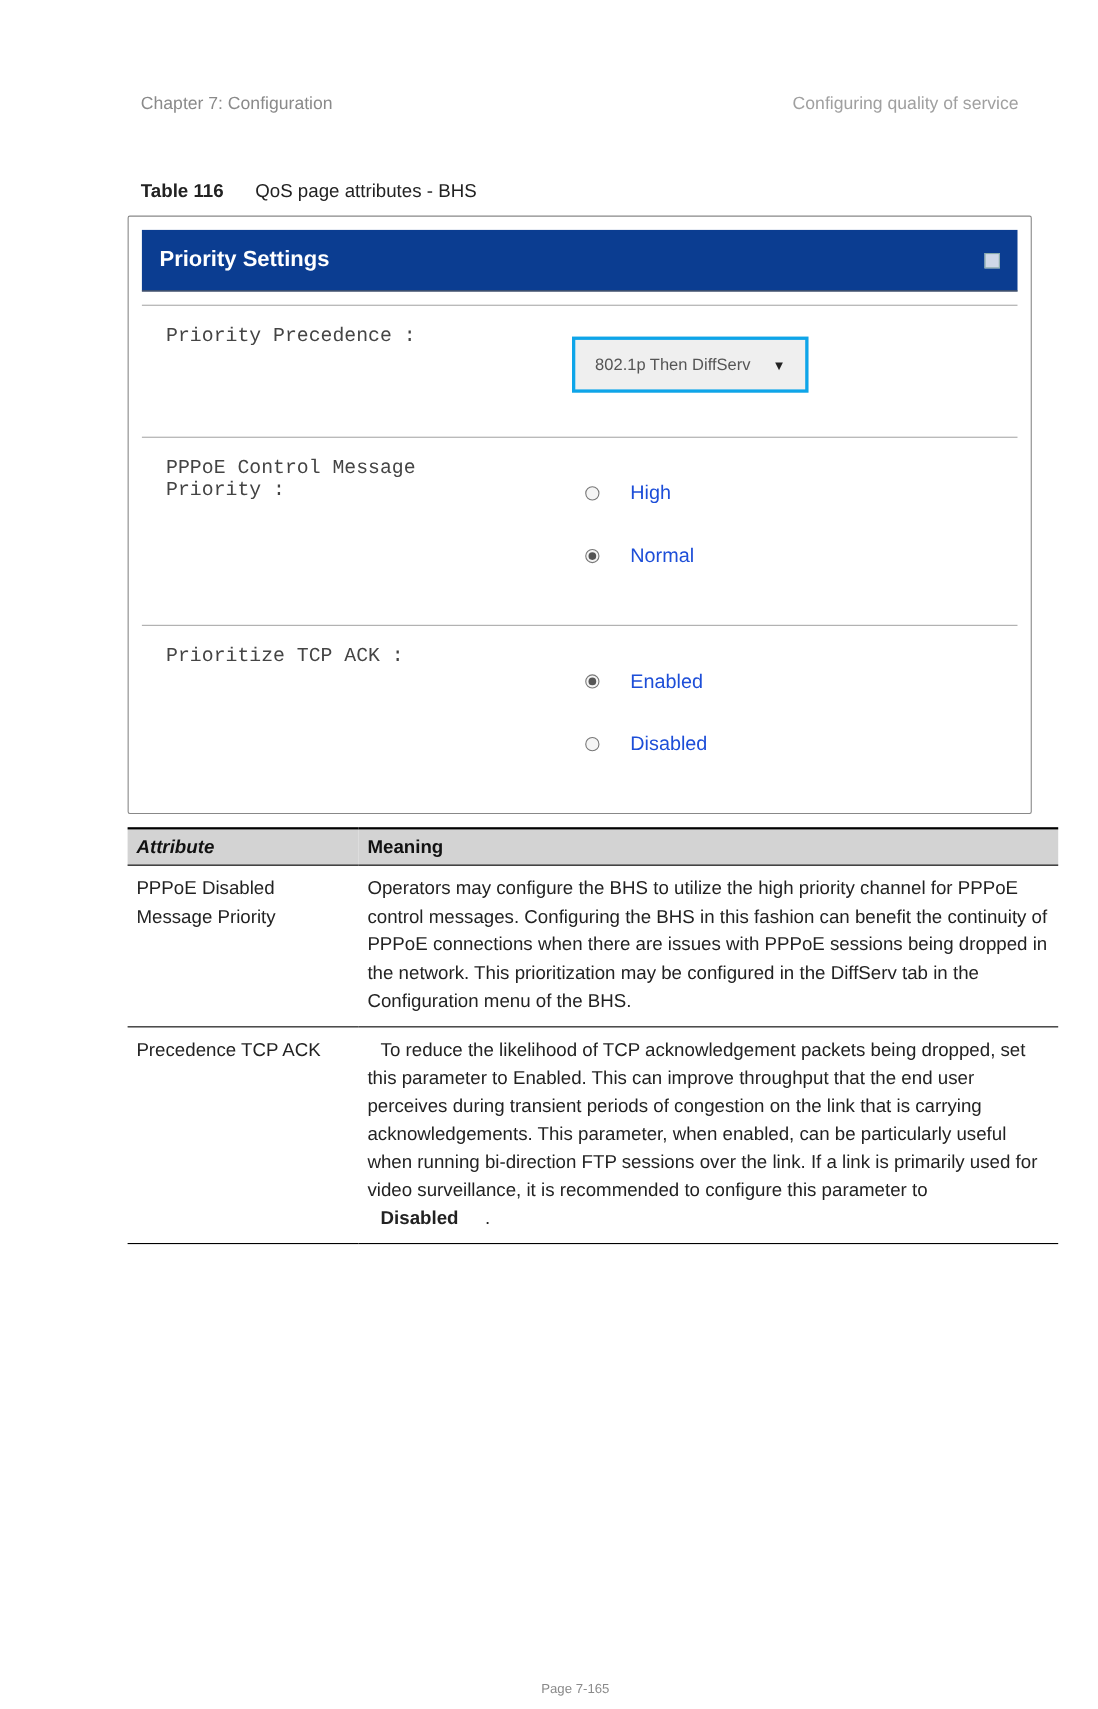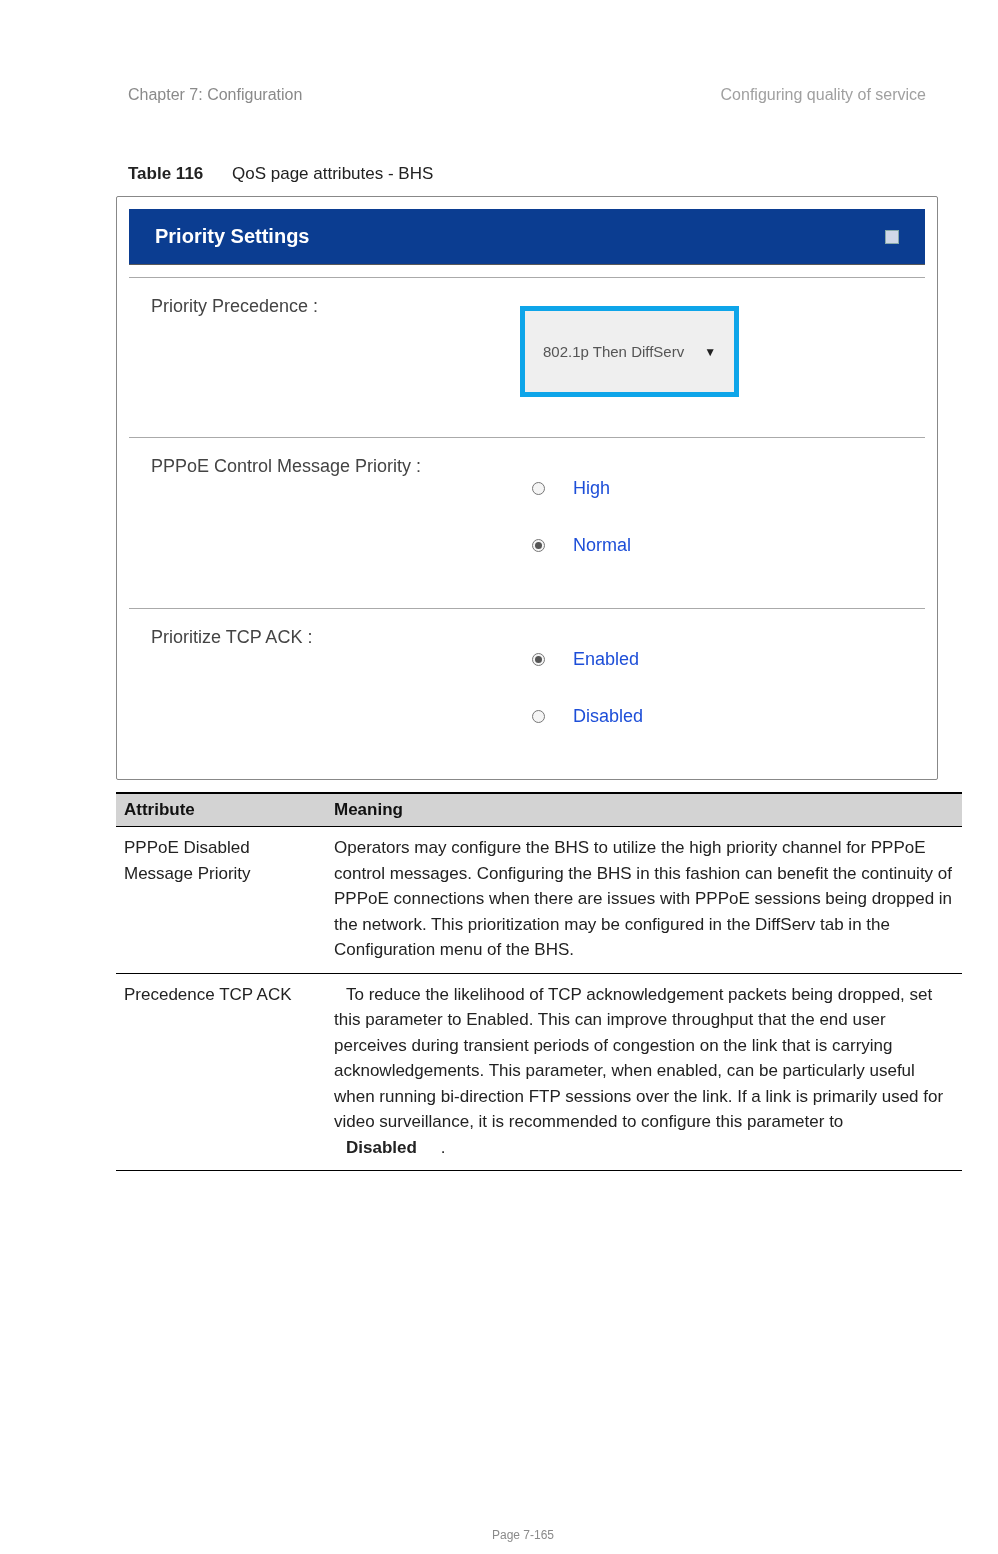--- a/index.html
+++ b/index.html
@@ -33,21 +33,21 @@
   .panel {
     border: 1px solid #888;
     border-radius: 2px;
     overflow: hidden;
   }
   .panel-title {
     background: #0b3d91;
     color: #fff;
     font-weight: 700;
     font-size: 20px;
-    padding: 4px 14px;
+    padding: 4px 4px;
     display: flex;
     justify-content: space-between;
     align-items: center;
     border-bottom: 1px solid #5a5a5a;
   }
   .panel-title .collapse-icon {
     width: 14px; height: 14px;
     background: #cfd8e8;
     border: 1px solid #8aa;
     display: inline-block;
@@ -56,34 +56,35 @@
     display: flex;
     border-top: 1px solid #aaa;
     font-size: 18px;
     color: #444;
     font-family: Arial, sans-serif;
   }
   .panel-row:first-of-type { border-top: none; }
   .panel-label {
     width: 335px;
     padding: 6px 10px;
+    font-family: Liberation Mono, monospace;
   }
   .panel-control {
     flex: 1;
     padding: 4px 8px;
   }
   .fake-select {
     display: inline-flex;
     align-items: center;
     justify-content: space-between;
-    border: 5px solid #0ea5e9;
+    border: 3px solid #0ea5e9;
     background: #efefef;
     font-size: 15px;
     font-family: Arial, sans-serif;
-    padding: 20px 6px;
+    padding: 2px 6px;
     min-width: 200px;
     color: #555;
   }
   .fake-select .tri {
     font-size: 12px;
     color: #222;
     margin-left: 8px;
   }
   .radio-line {
     display: flex;
@@ -117,21 +118,21 @@
   .attr-table thead th {
     background: #d3d3d3;
     border-top: 2px solid #000;
     border-bottom: 1px solid #000;
     text-align: left;
     font-weight: 700;
     font-size: 17px;
     padding: 6px 8px;
     color: #111;
   }
-  .attr-table thead th:first-child { width: 210px; }
+  .attr-table thead th:first-child { width: 210px; font-style: italic; }
   .attr-table tbody td {
     vertical-align: top;
     border-bottom: 1px solid #000;
     padding: 8px 8px 10px 8px;
     font-size: 17px;
     line-height: 1.5;
     color: #222;
   }
   .attr-table tbody td:first-child {
     width: 210px;

